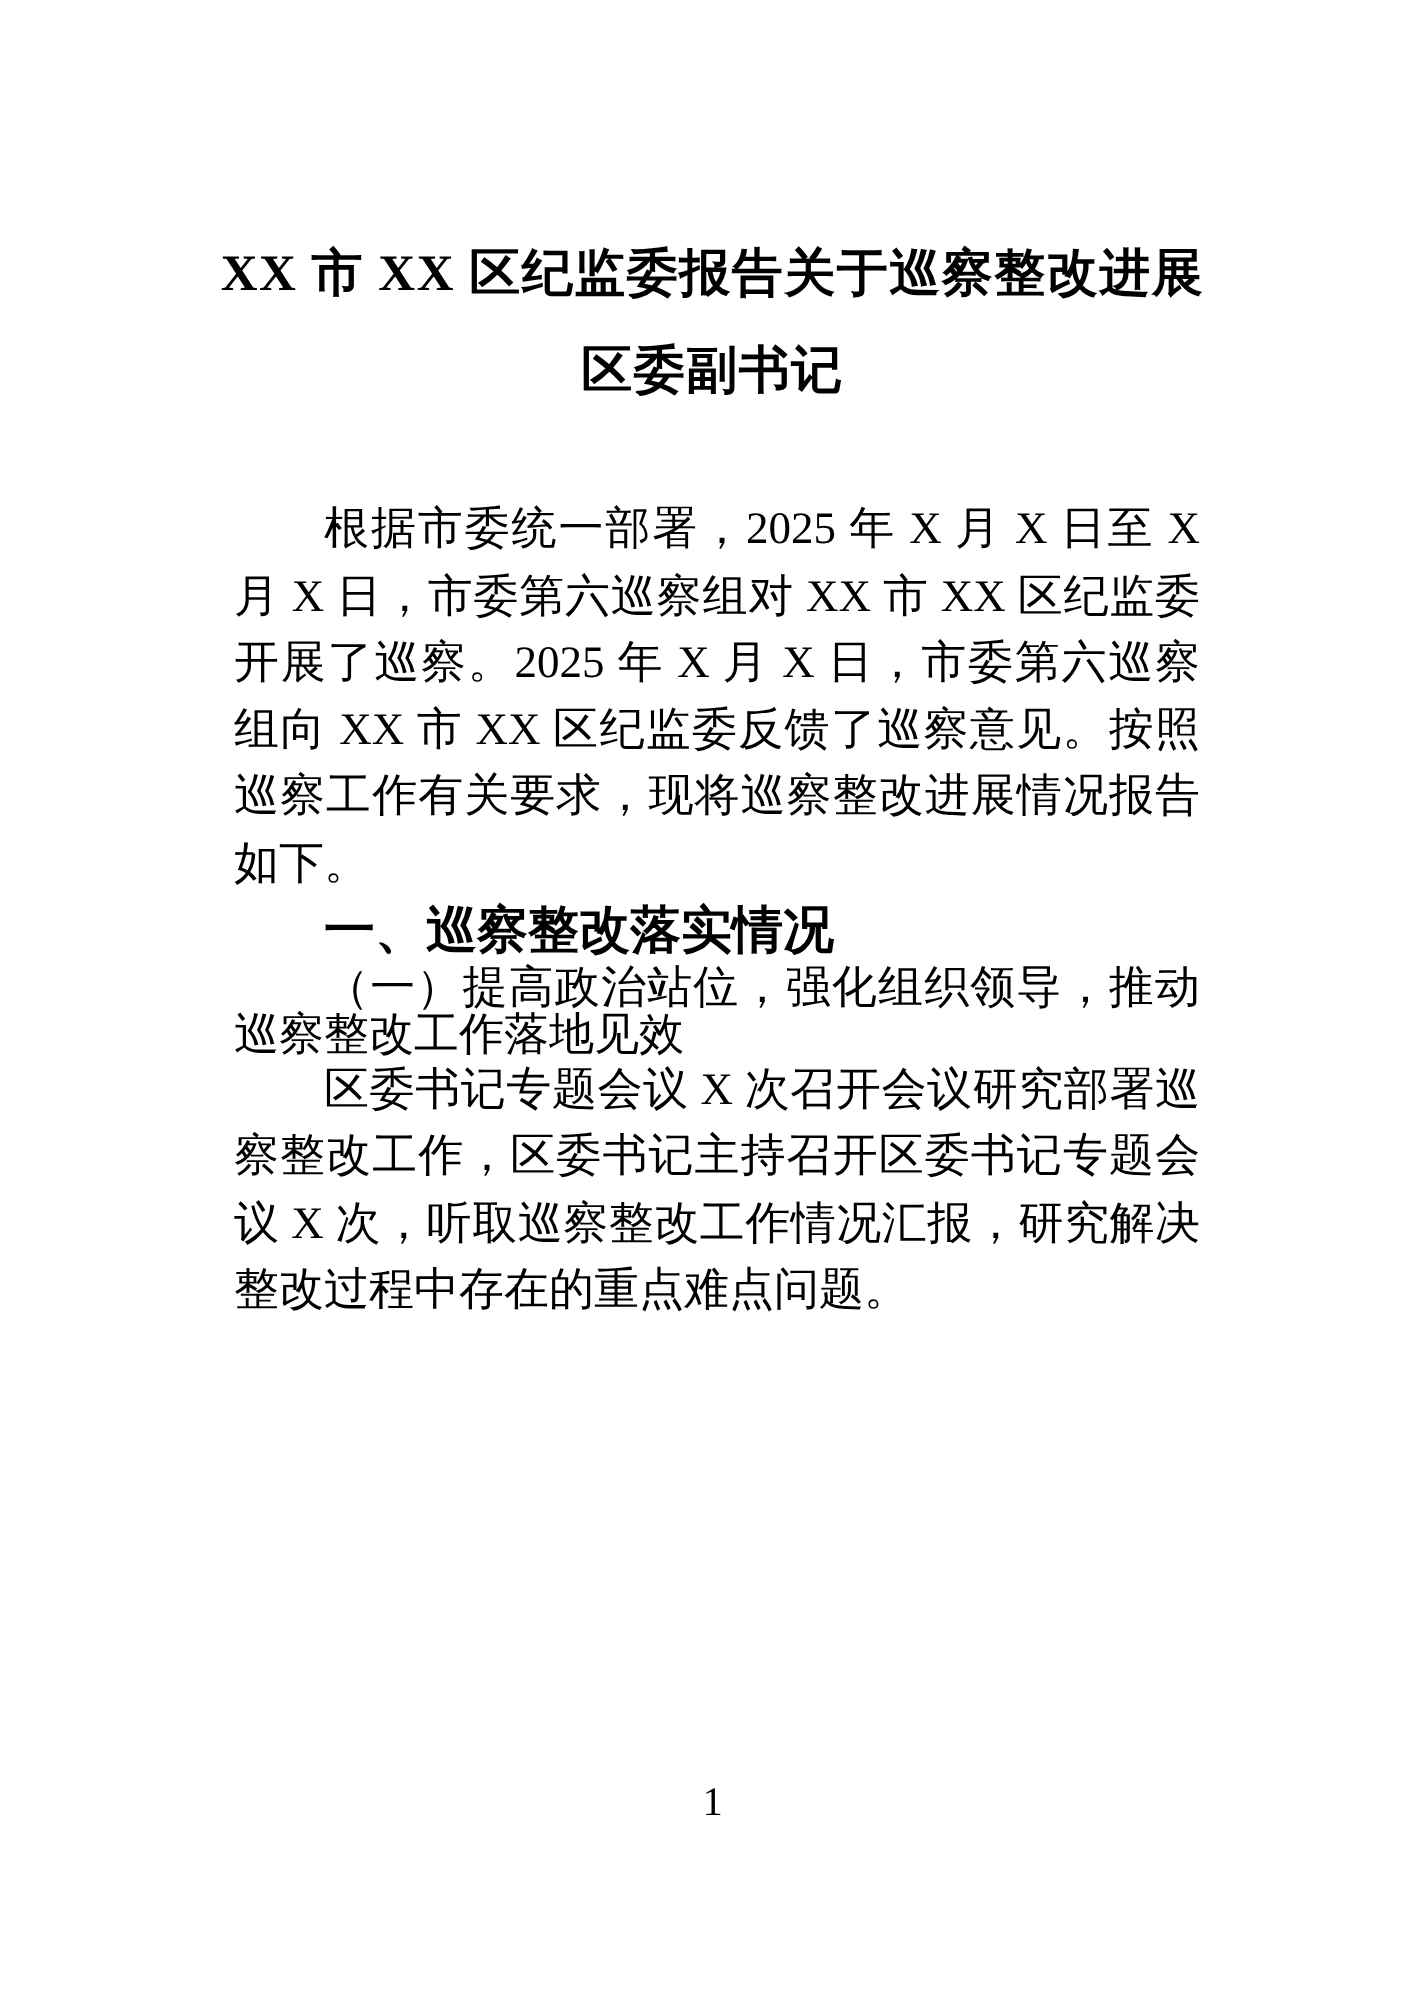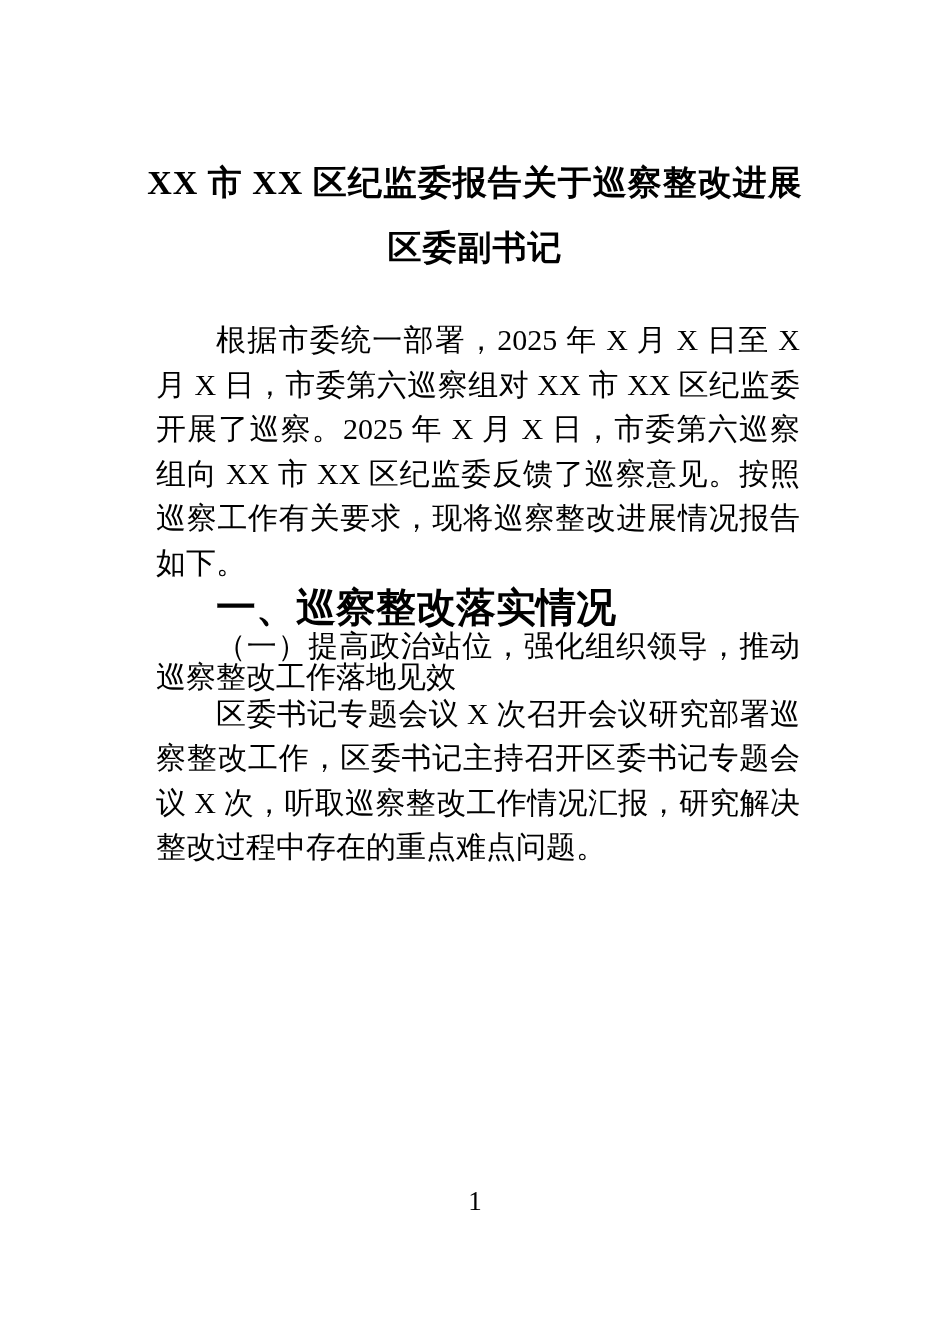--- a/index.html
+++ b/index.html
@@ -23,37 +23,37 @@
     font-family: "Liberation Serif", "DejaVu Serif", serif;
     font-weight: bold;
     font-size: 34px;
     line-height: 65px;
     letter-spacing: 1px;
   }
   .doc-title .title-line {
     display: block;
   }
   .doc-body {
-    margin: 38px 106px 0 112px;
+    margin: 51px 106px 0 112px;
     font-family: "Liberation Serif", "DejaVu Serif", serif;
     font-size: 30px;
     line-height: 44.5px;
     text-align: justify;
   }
   .para {
     margin: 0;
     text-indent: 60px;
     font-weight: normal;
   }
   .h-section {
     margin: 0;
     text-indent: 60px;
     font-family: "Liberation Sans", "DejaVu Sans", sans-serif;
     font-weight: bold;
-    font-size: 40px;
+    font-size: 34px;
     line-height: 44.5px;
   }
   .h-subsection {
     margin: 0;
     text-indent: 60px;
     font-family: "Liberation Serif", "DejaVu Serif", serif;
     font-weight: normal;
     font-size: 30px;
     line-height: 31px;
   }

